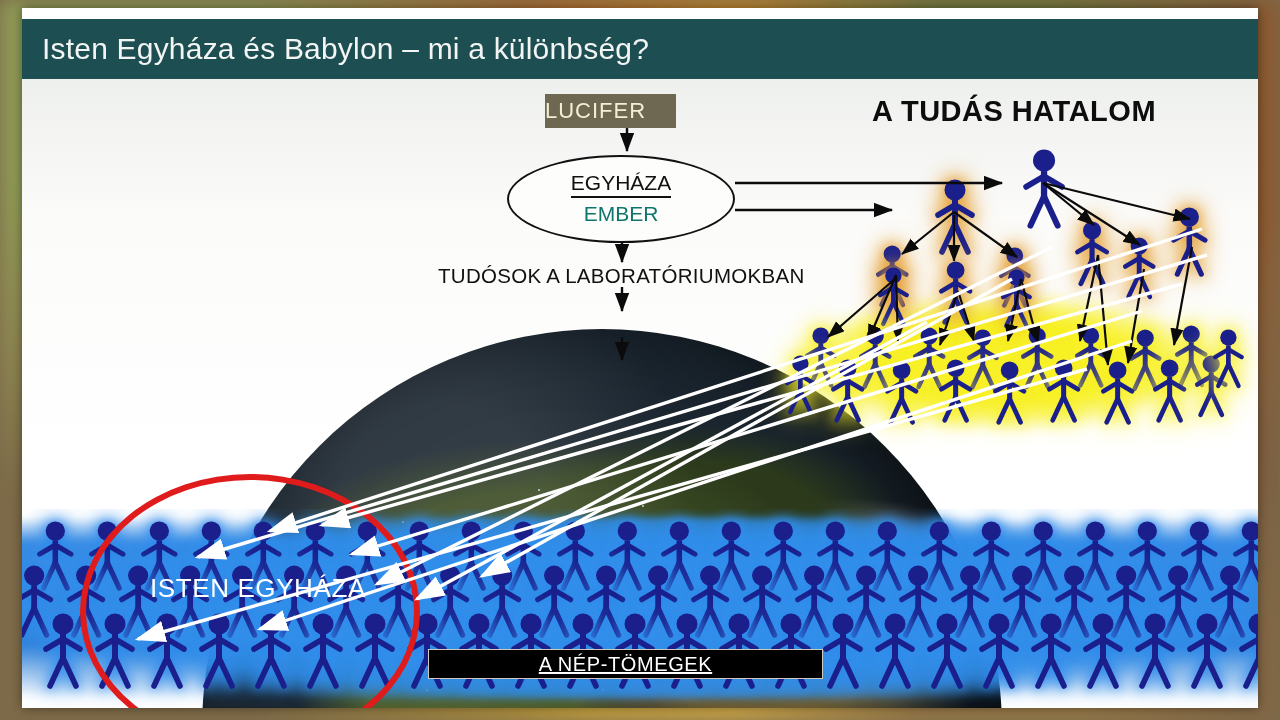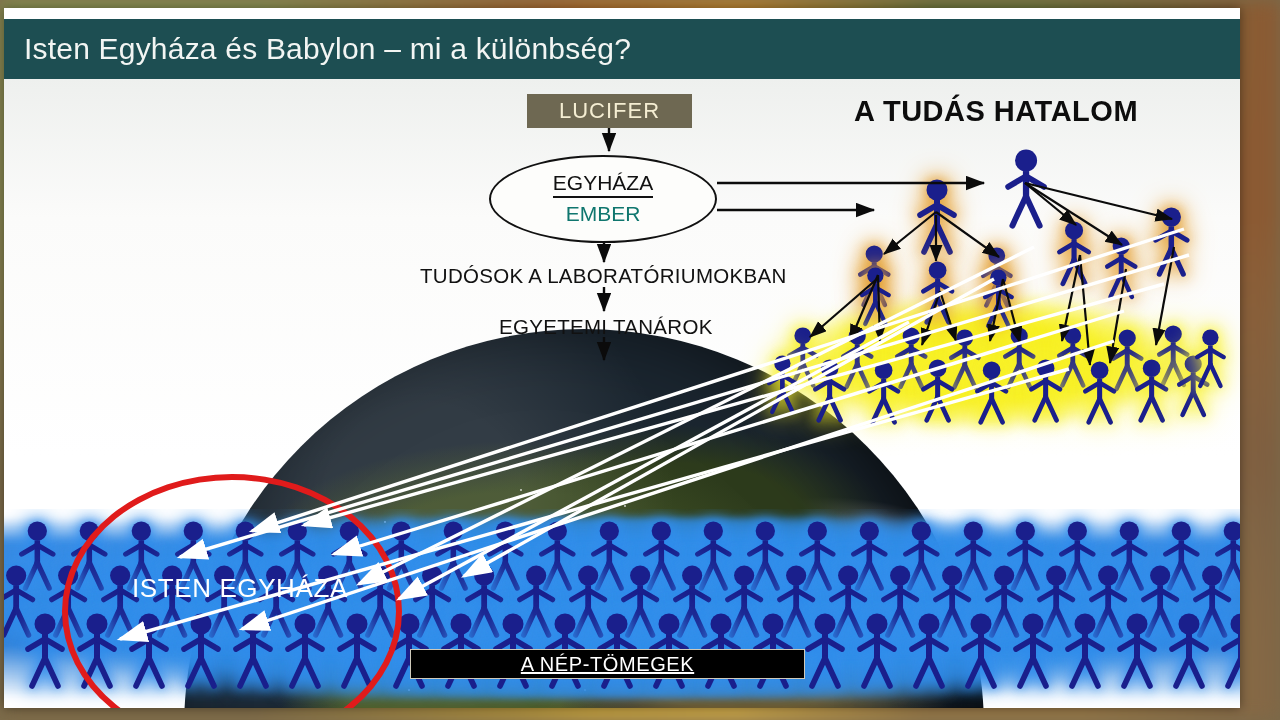--- a/index.html
+++ b/index.html
@@ -23,21 +23,21 @@
       radial-gradient(circle at 28% 96%, #c6a23a 0 12%, rgba(198,162,58,0) 34%),
       radial-gradient(circle at 50% 97%, #d8b04a 0 10%, rgba(216,176,74,0) 30%),
       radial-gradient(circle at 74% 95%, #9a7a48 0 12%, rgba(154,122,72,0) 34%),
       radial-gradient(circle at 96% 93%, #7a5f44 0 14%, rgba(122,95,68,0) 38%),
       linear-gradient(160deg,#8a7550 0%, #a08157 30%, #8d7a52 55%, #7c6b4c 100%);
     filter: blur(9px);
   }
 
   
   #slide {
-    position:absolute; left:4px; top:8px; width:1236px; height:700px;
+    position:absolute; left:22px; top:8px; width:1236px; height:700px;
     background:#ffffff;
     box-shadow:0 0 10px rgba(0,0,0,.45);
     overflow:hidden;
   }
 
   
   #header-bar {
     position:absolute; left:0; top:11px; width:1243px; height:60px;
     background:#1d4e52;
     display:flex; align-items:center;
@@ -71,22 +71,22 @@
   }
   .star { position:absolute; background:#fff; border-radius:50%; opacity:.75; }
 
   
   .flow-label {
     position:absolute; color:#111; font-size:19px; white-space:nowrap;
     font-family:"Liberation Sans", sans-serif; letter-spacing:.3px;
   }
 
   #lucifer-box {
-    position:absolute; left:523px; top:15px; width:165px; height:34px;
-    background:#6e6852; display:flex; align-items:center; justify-content:center;
+    position:absolute; left:523px; top:15px; width:131px; height:34px;
+    background:#6e6852; display:flex; align-items:center; 
   }
   #lucifer-box span { color:#f4edd2; font-size:22px; letter-spacing:1px; }
 
   #few-people-ellipse {
     position:absolute; left:485px; top:76px; width:228px; height:88px;
     border:2.5px solid #111; border-radius:50%; background:#fdfdfb;
     display:flex; flex-direction:column; align-items:center; justify-content:center;
   }
   #few-people-ellipse .l1 {
     font-size:21px; color:#111; border-bottom:2px solid #111; line-height:1.05;
@@ -1252,21 +1252,20 @@
     <div id="lucifer-box">
       <span>LUCIFER</span>
     </div>
 
     <div id="few-people-ellipse">
       <div class="l1">EGYHÁZA</div>
       <div class="l2">EMBER</div>
     </div>
 
     <div class="flow-label" id="scientists-label">TUDÓSOK  A LABORATÓRIUMOKBAN</div>
-    <div class="flow-label" id="professors-label">EGYETEMI TANÁROK</div>
 
     <div class="black-box" id="masses-box">
       <span>A  NÉP-TÖMEGEK</span>
     </div>
 
     <div id="knowledge-power">A TUDÁS HATALOM</div>
 
   </div>
 </div>
 

